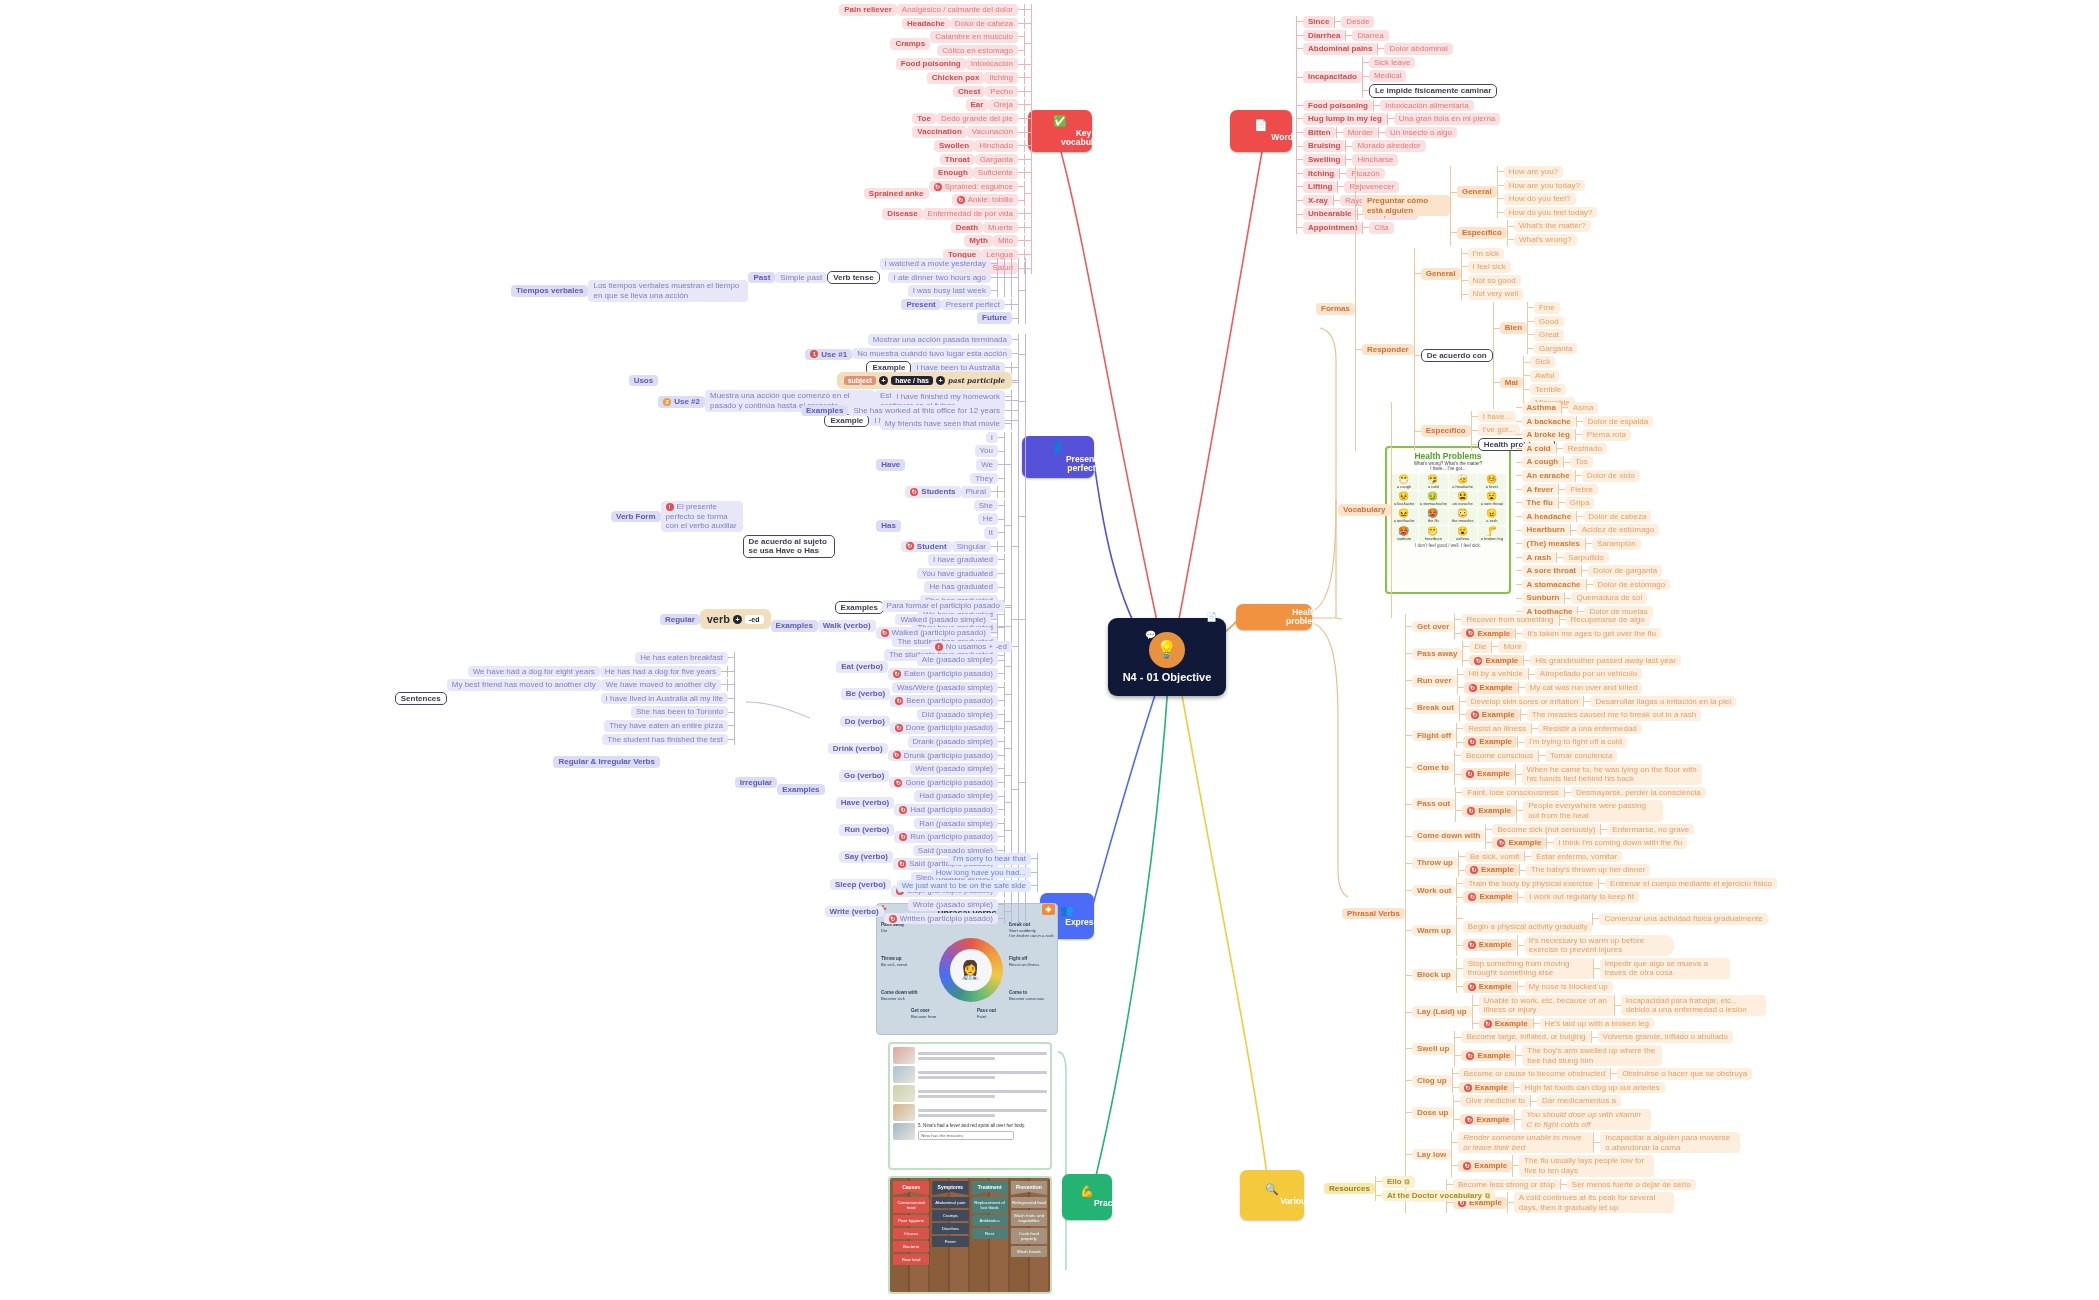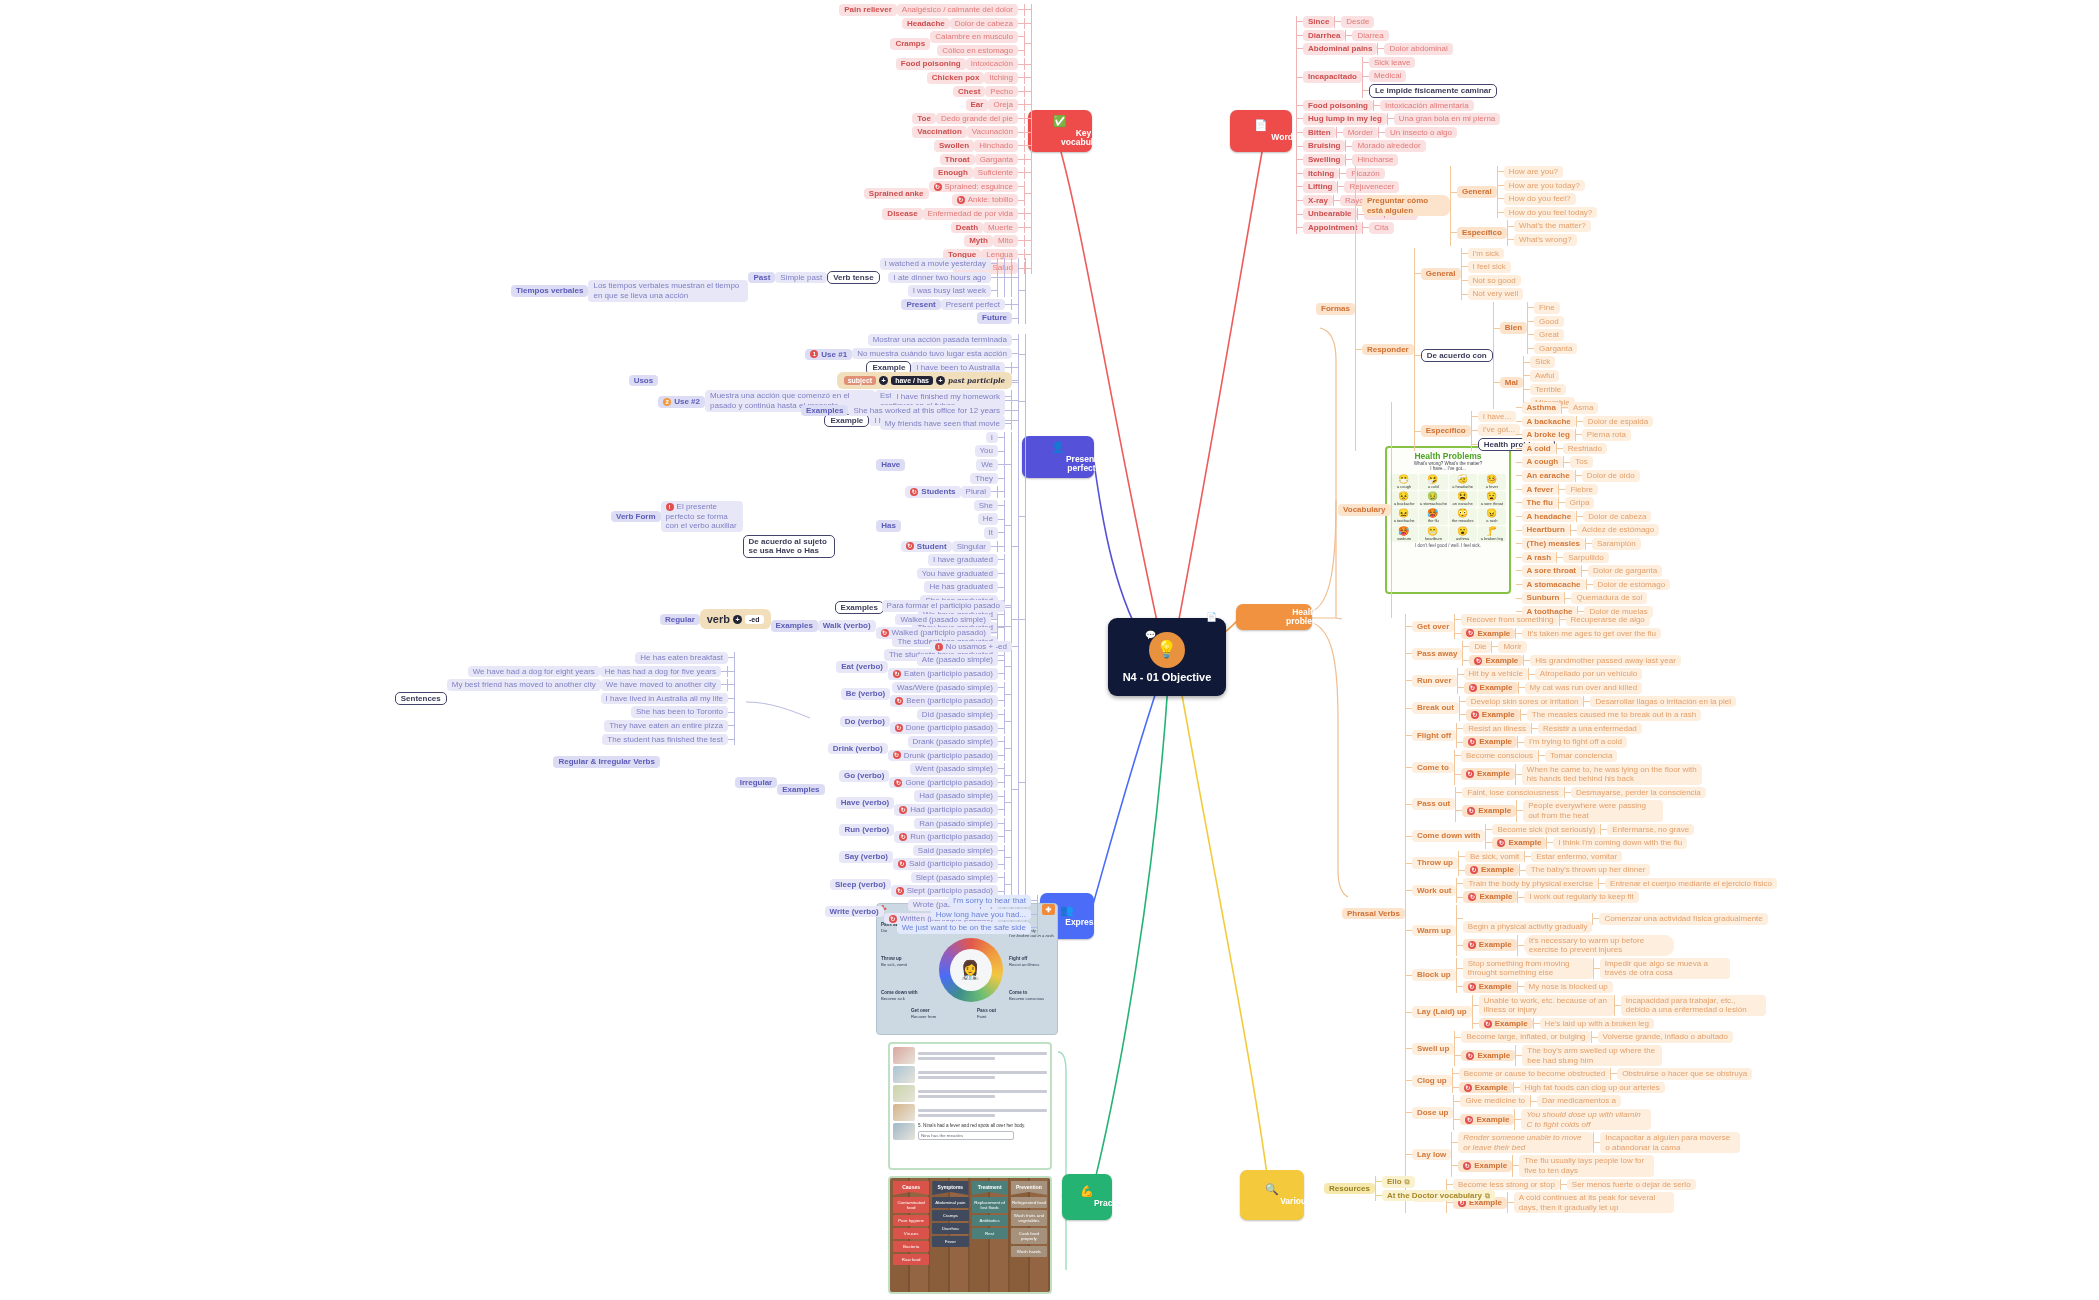--- a/index.html
+++ b/index.html
@@ -976,21 +976,21 @@
           </div>
         </div>
         <span class="chip o">Sentences</span>
       </div>
     </div>
     <div class="cluster cl-right" id="cluster-formas" style="--c: #fdeede; --ct: #e2a06c; --t: #d3793a; --h: #fce3cc; --ht: #cf7134; --ln: #f3c79c; left: 1316px; top: 166px;">
       <div class="trow">
         <span class="chip h">Formas</span>
         <div class="tk">
           <div class="trow">
-            <span class="chip h wrap" style="max-width: 78px; border-radius: 7px;">Preguntar cómo está alguien</span>
+            <span class="chip h wrap" style="max-width: 78px;">Preguntar cómo está alguien</span>
             <div class="tk">
               <div class="trow">
                 <span class="chip h">General</span>
                 <div class="tk">
                   <div class="trow">
                     <span class="chip">How are you?</span>
                   </div>
                   <div class="trow">
                     <span class="chip">How are you today?</span>
                   </div>
@@ -1606,21 +1606,21 @@
                   <div class="trow">
                     <span class="chip wrap" style="max-width: 150px;">A cold continues at its peak for several days, then it gradually let up</span>
                   </div>
                 </div>
               </div>
             </div>
           </div>
         </div>
       </div>
     </div>
-    <div class="cluster cl-left" id="cluster-expressions-items" style="--c: #e3e9fc; --ct: #6b82d8; --t: #5068c8; --h: #d7e0fa; --ht: #4a62c4; --ln: #aebded; right: 1061px; top: 895px;">
+    <div class="cluster cl-left" id="cluster-expressions-items" style="--c: #e3e9fc; --ct: #6b82d8; --t: #5068c8; --h: #d7e0fa; --ht: #4a62c4; --ln: #aebded; right: 1061px; top: 853px;">
       <div class="tk">
         <div class="trow">
           <span class="chip">I'm sorry to hear that</span>
         </div>
         <div class="trow">
           <span class="chip">How long have you had...</span>
         </div>
         <div class="trow">
           <span class="chip wrap" style="max-width: 170px;">We just want to be on the safe side</span>
         </div>

